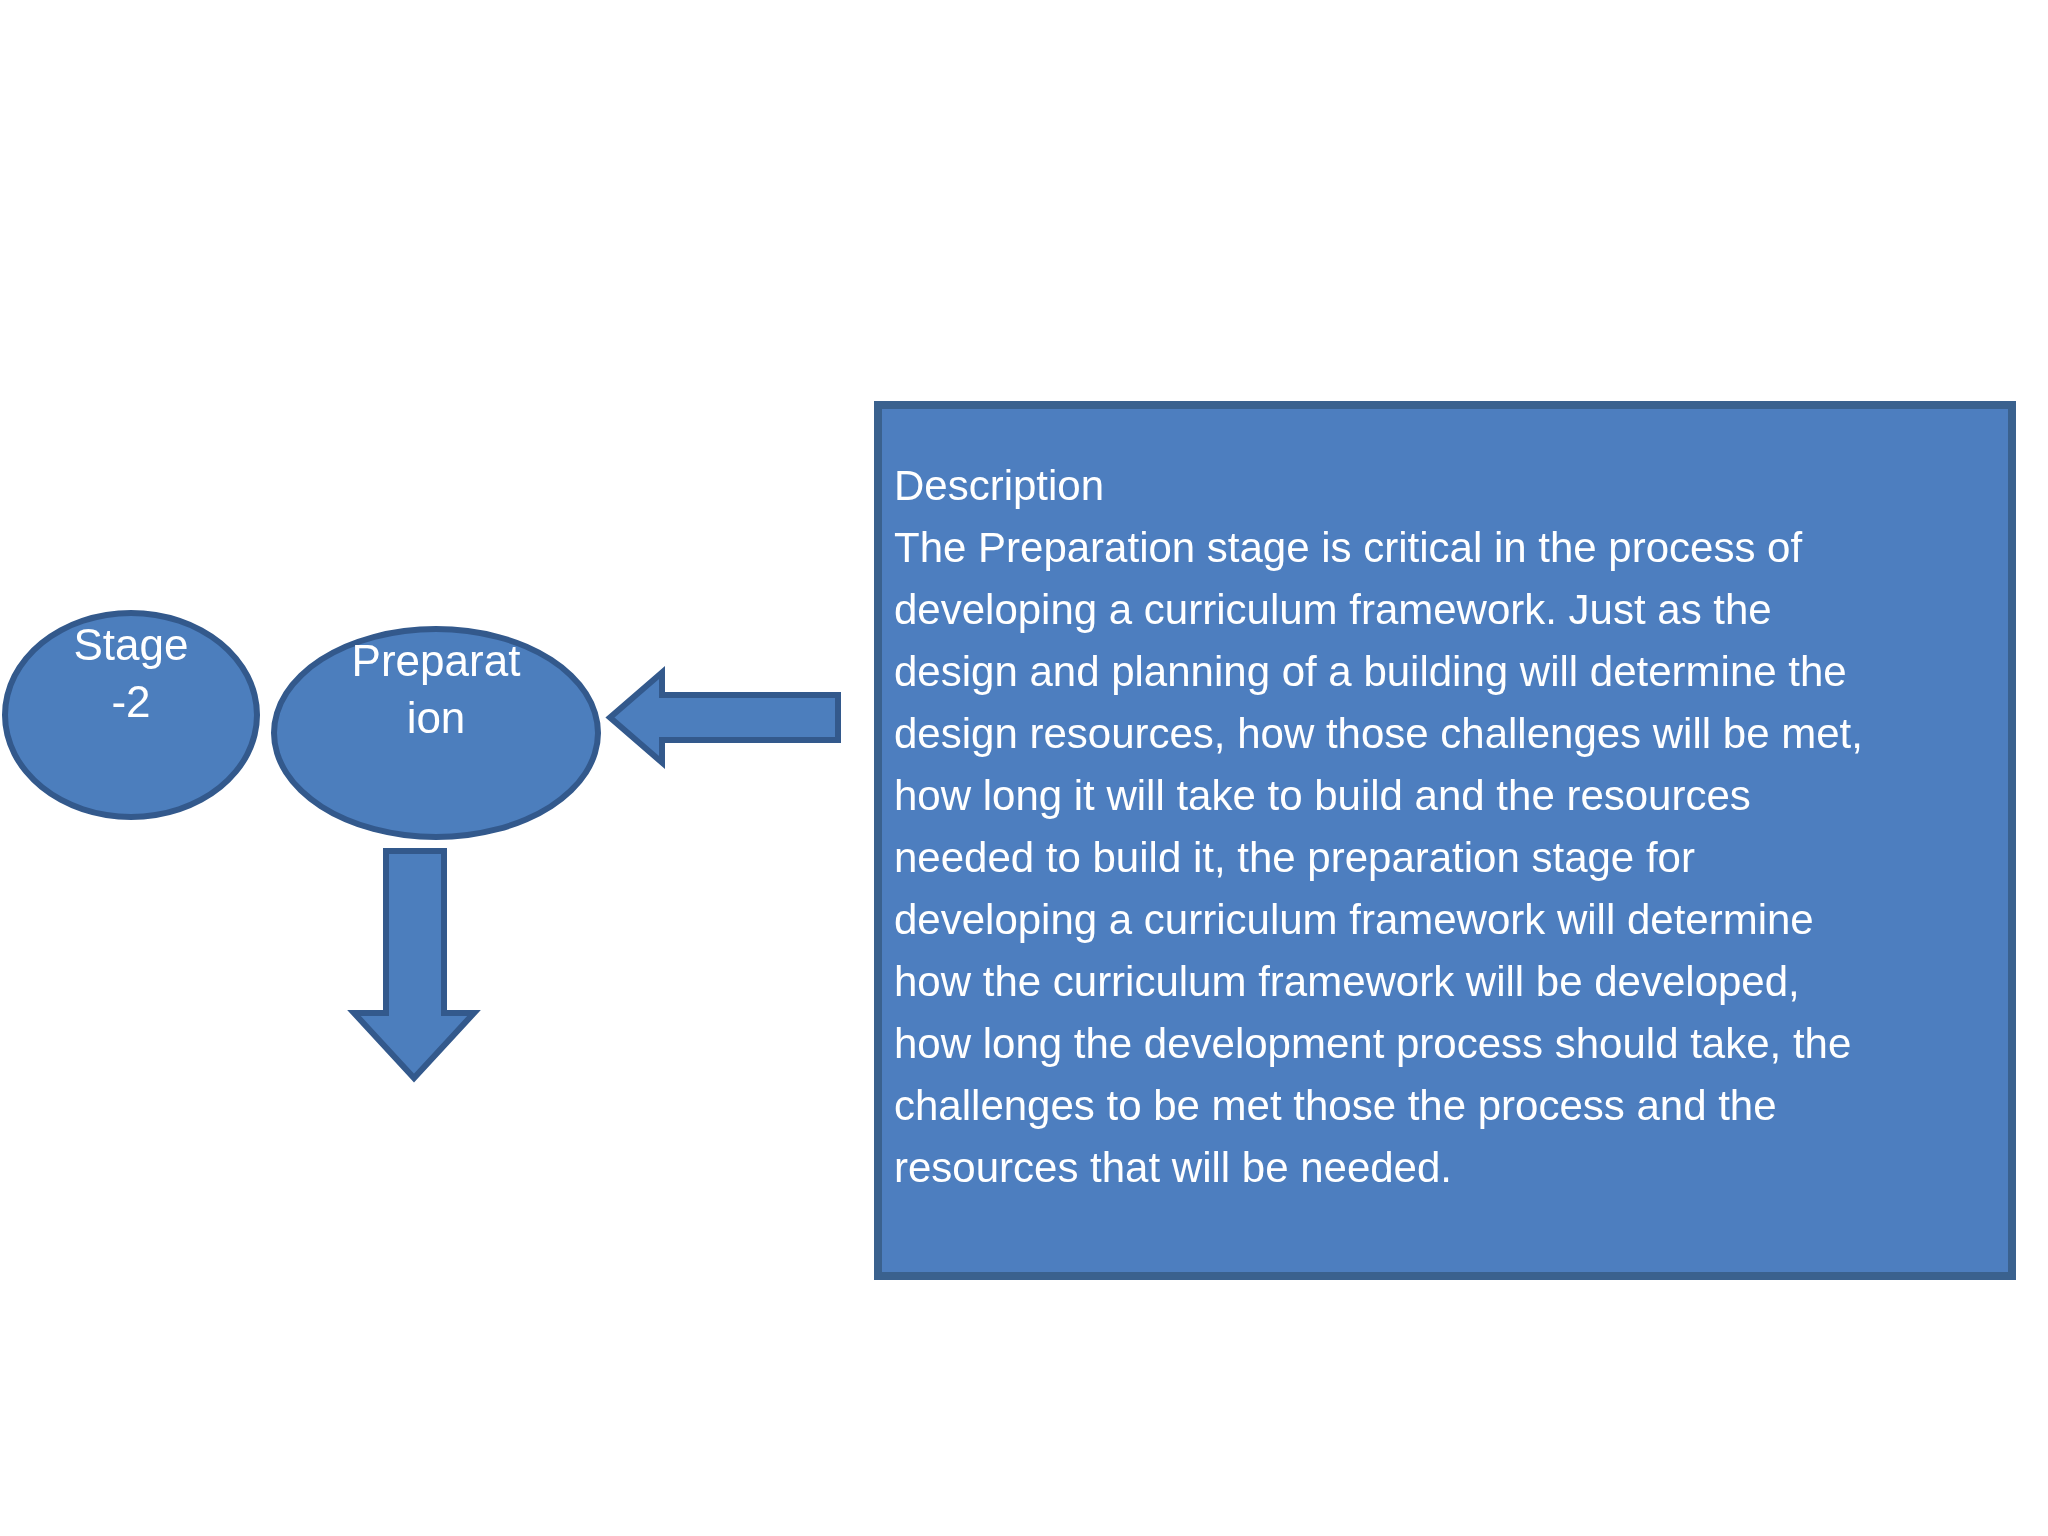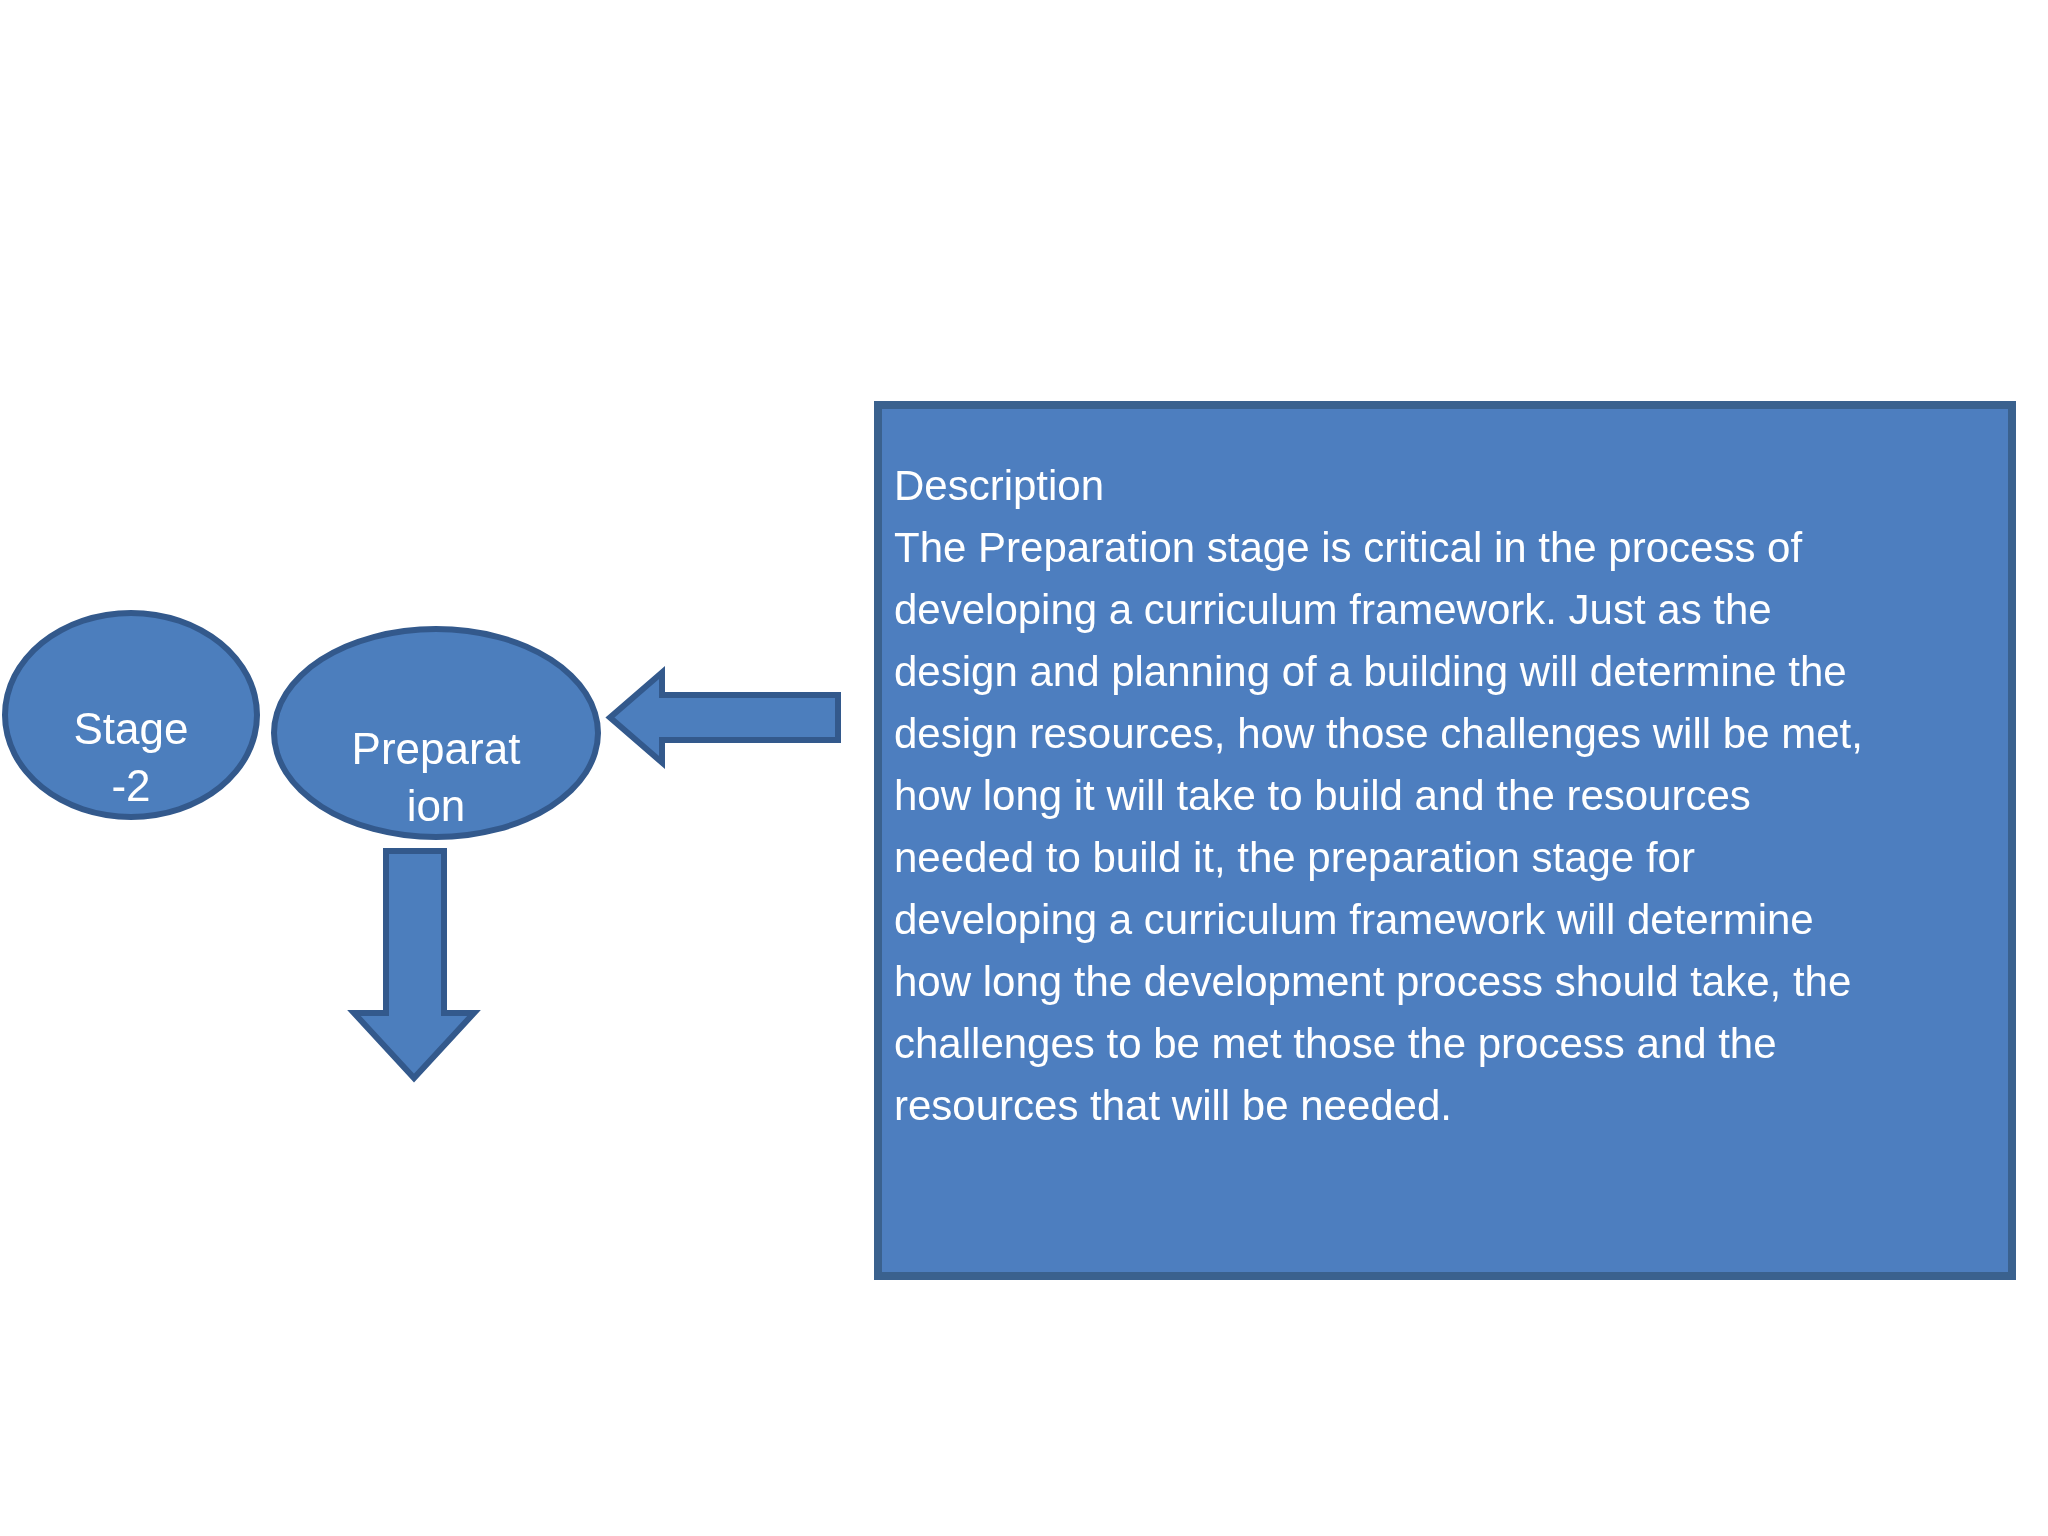--- a/index.html
+++ b/index.html
@@ -19,21 +19,21 @@
     background: var(--background);
     overflow: hidden;
     font-family: "Liberation Sans", sans-serif;
   }
   .ellipse {
     position: absolute;
     border-radius: 50%;
     background: var(--shape-fill);
     border: 6px solid var(--shape-border);
     display: flex;
-    align-items: flex-end;
+    align-items: flex-start;
     justify-content: center;
     text-align: center;
     color: var(--text-color);
     font-size: 44px;
     line-height: 57px;
     white-space: pre-line;
   }
   .ellipse-stage2 {
     left: 2px;
     top: 610px;
@@ -100,18 +100,19 @@
 
   <div class="desc-box">
     <div class="desc-line">Description</div>
     <div class="desc-line">The Preparation stage is critical in the process of</div>
     <div class="desc-line">developing a curriculum framework. Just as the</div>
     <div class="desc-line">design and planning of a building will determine the</div>
     <div class="desc-line">design resources, how those challenges will be met,</div>
     <div class="desc-line">how long it will take to build and the resources</div>
     <div class="desc-line">needed to build it, the preparation stage for</div>
     <div class="desc-line">developing a curriculum framework will determine</div>
+    <div class="desc-line">how the curriculum framework will be developed,</div>
     <div class="desc-line">how long the development process should take, the</div>
     <div class="desc-line">challenges to be met those the process and the</div>
     <div class="desc-line">resources that will be needed.</div>
   </div>
 
 </div>
 
 </body></html>

